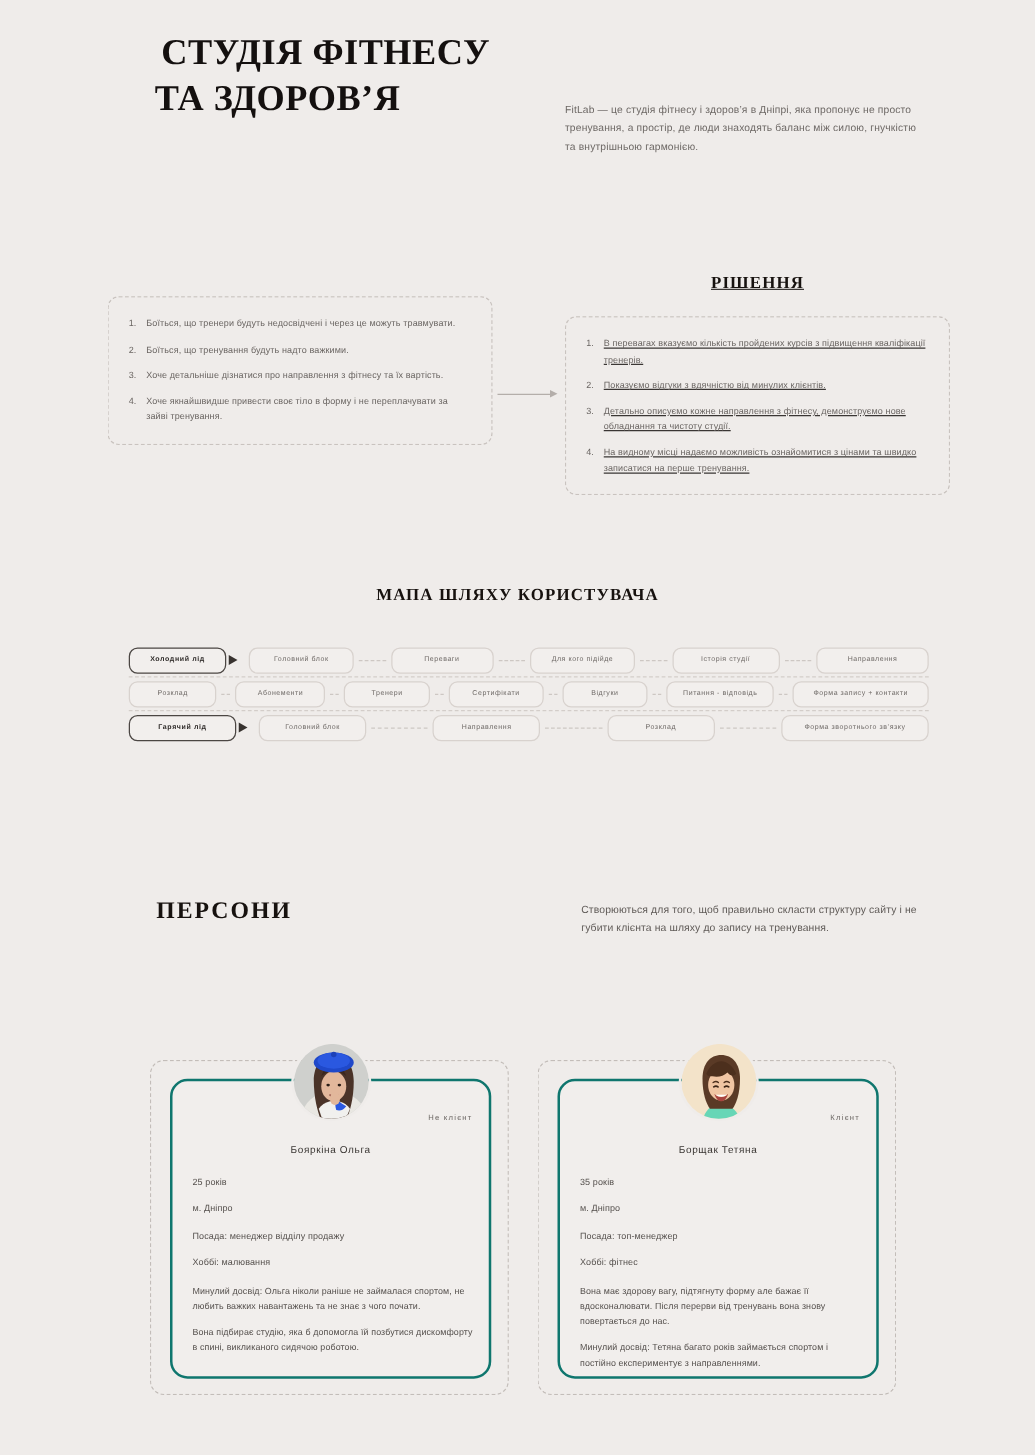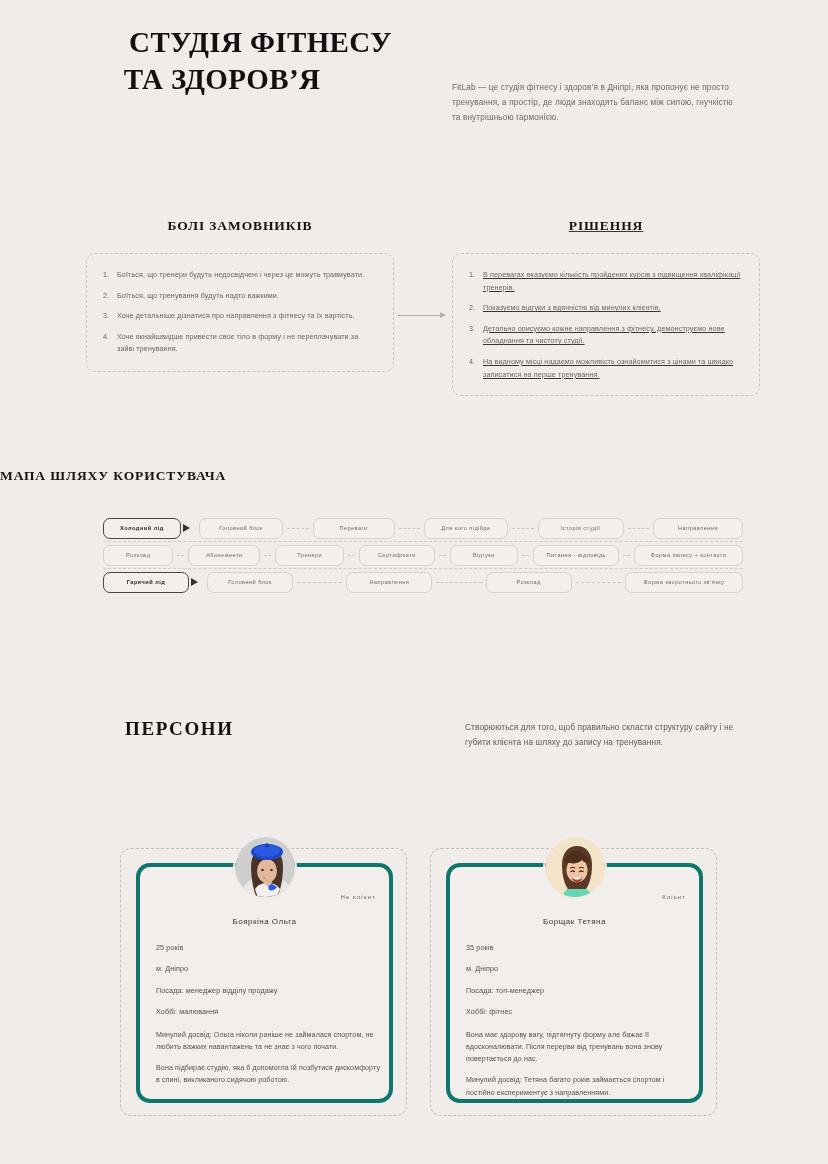--- a/index.html
+++ b/index.html
@@ -129,20 +129,21 @@
     top: 468px;
     left: 0;
     width: 828px;
   }
   .journey-heading {
     font-family: "Liberation Serif", serif;
     font-weight: bold;
     font-size: 13.5px;
     letter-spacing: 0.9px;
     color: #17120f;
+    text-align: center;
   }
 
   .jm-wrap {
     margin-top: 31px;
     margin-left: 103px;
     width: 640px;
     position: relative;
   }
 
   .jm-row {
@@ -273,21 +274,21 @@
   }
   .persona.p1 { left: 120px; }
   .persona.p2 { left: 430px; }
 
   .persona-inner {
     position: absolute;
     left: 15px;
     top: 14px;
     width: 257px;
     height: 240px;
-    border: 4px solid #0f766e;
+    border: 2px solid #0f766e;
     border-radius: 14px;
     background: #f1eeec;
   }
 
   .avatar {
     position: absolute;
     left: 50%;
     top: -32px;
     transform: translateX(-50%);
     width: 64px;
@@ -347,21 +348,20 @@
   <div class="hero-title">
     <span class="l1">СТУДІЯ ФІТНЕСУ</span>
     <span class="l2">ТА ЗДОРОВ’Я</span>
   </div>
 
   <p class="hero-text">FitLab — це студія фітнесу і здоров’я в Дніпрі, яка пропонує не просто тренування, а простір, де люди знаходять баланс між силою, гнучкістю та внутрішньою гармонією.</p>
 
   <div class="ps-row">
 
     <div class="ps-col left">
-      <div class="col-heading">БОЛІ ЗАМОВНИКІВ</div>
       <div class="ps-card">
         <ul class="ps-list">
           <li><span class="num">1.</span><span>Боїться, що тренери будуть недосвідчені і через це можуть травмувати.</span></li>
           <li><span class="num">2.</span><span>Боїться, що тренування будуть надто важкими.</span></li>
           <li><span class="num">3.</span><span>Хоче детальніше дізнатися про направлення з фітнесу та їх вартість.</span></li>
           <li><span class="num">4.</span><span>Хоче якнайшвидше привести своє тіло в форму і не переплачувати за зайві тренування.</span></li>
         </ul>
       </div>
     </div>
 

